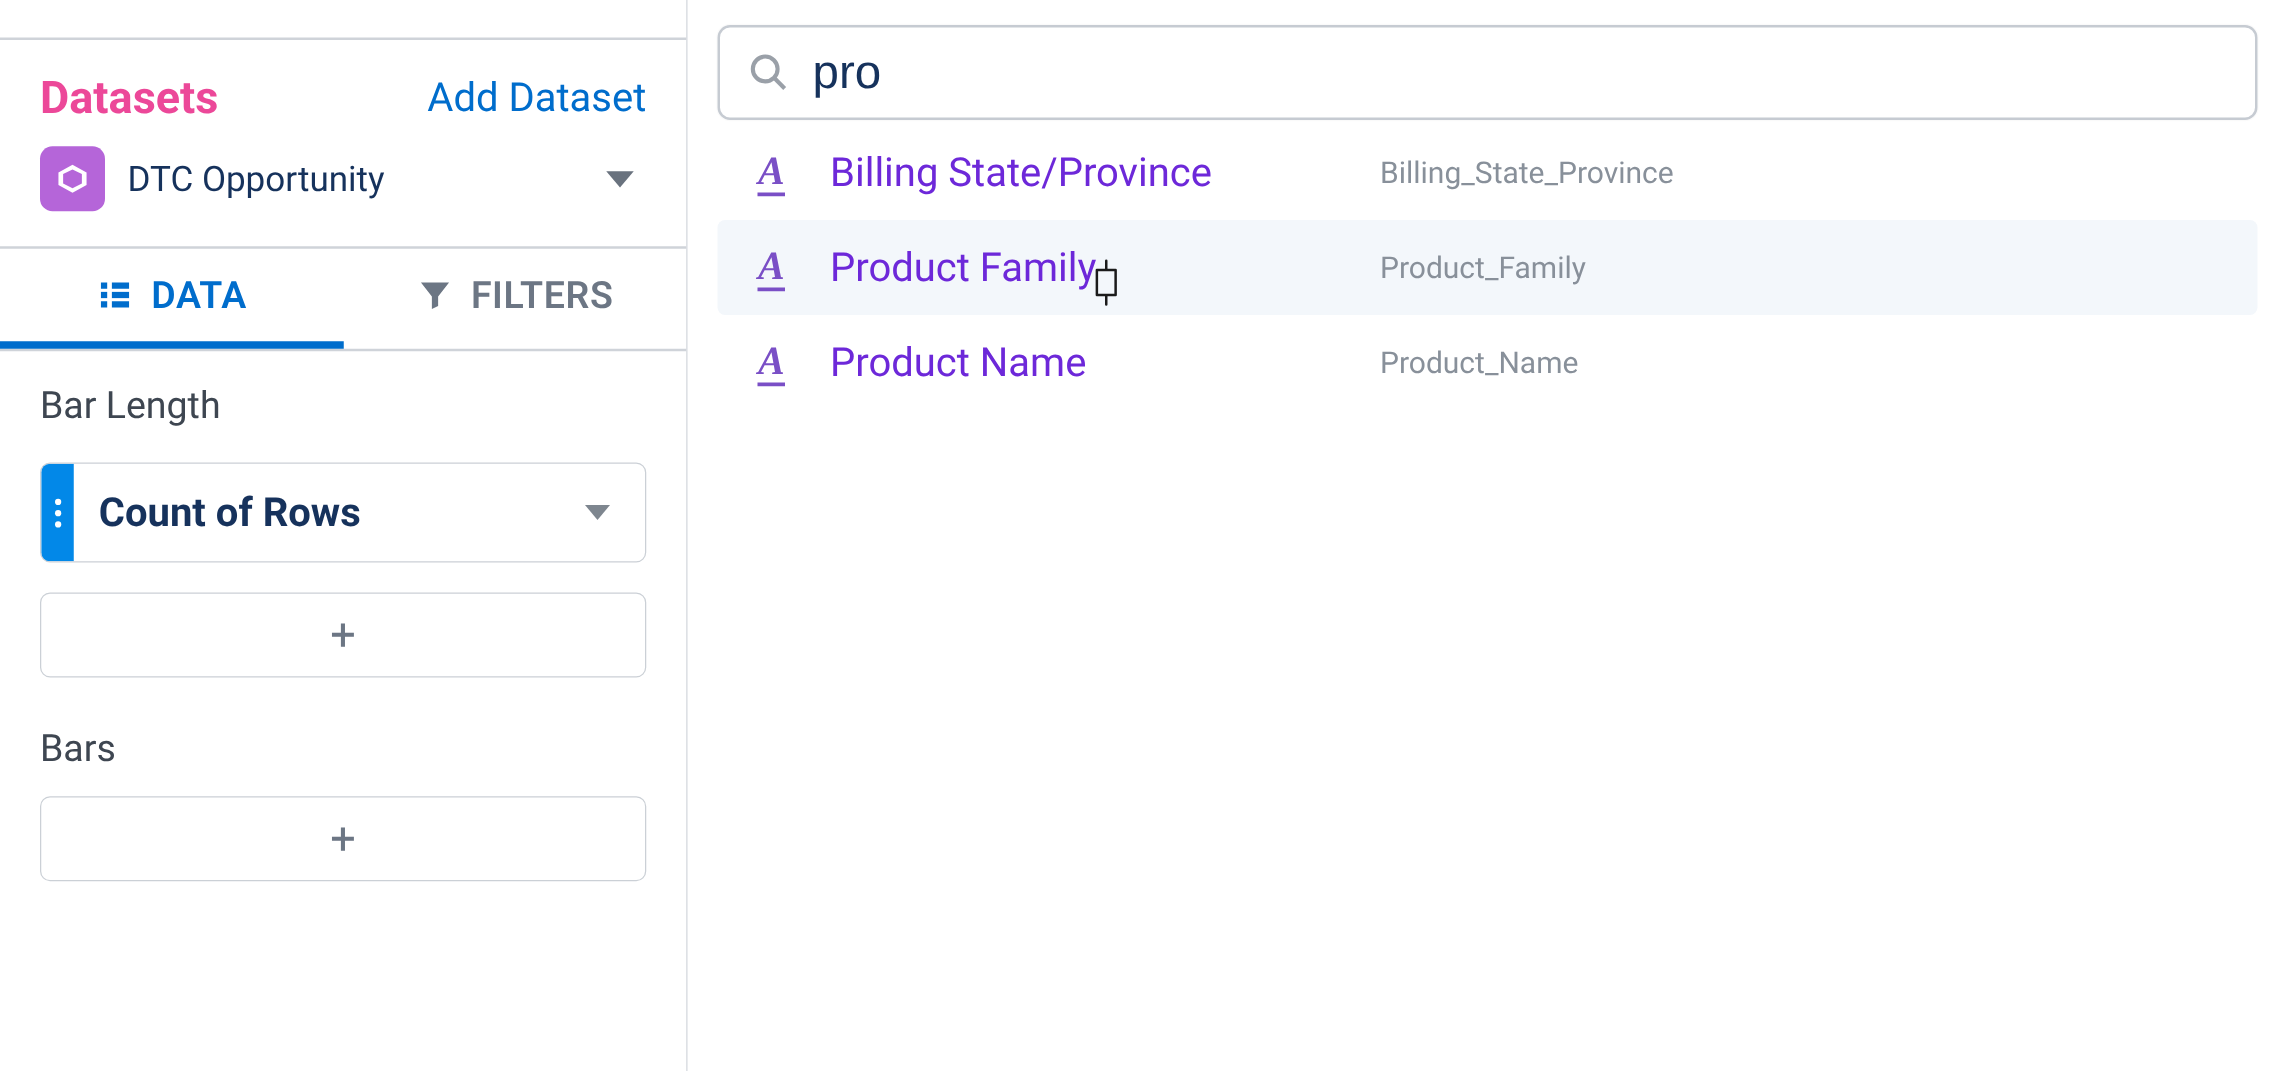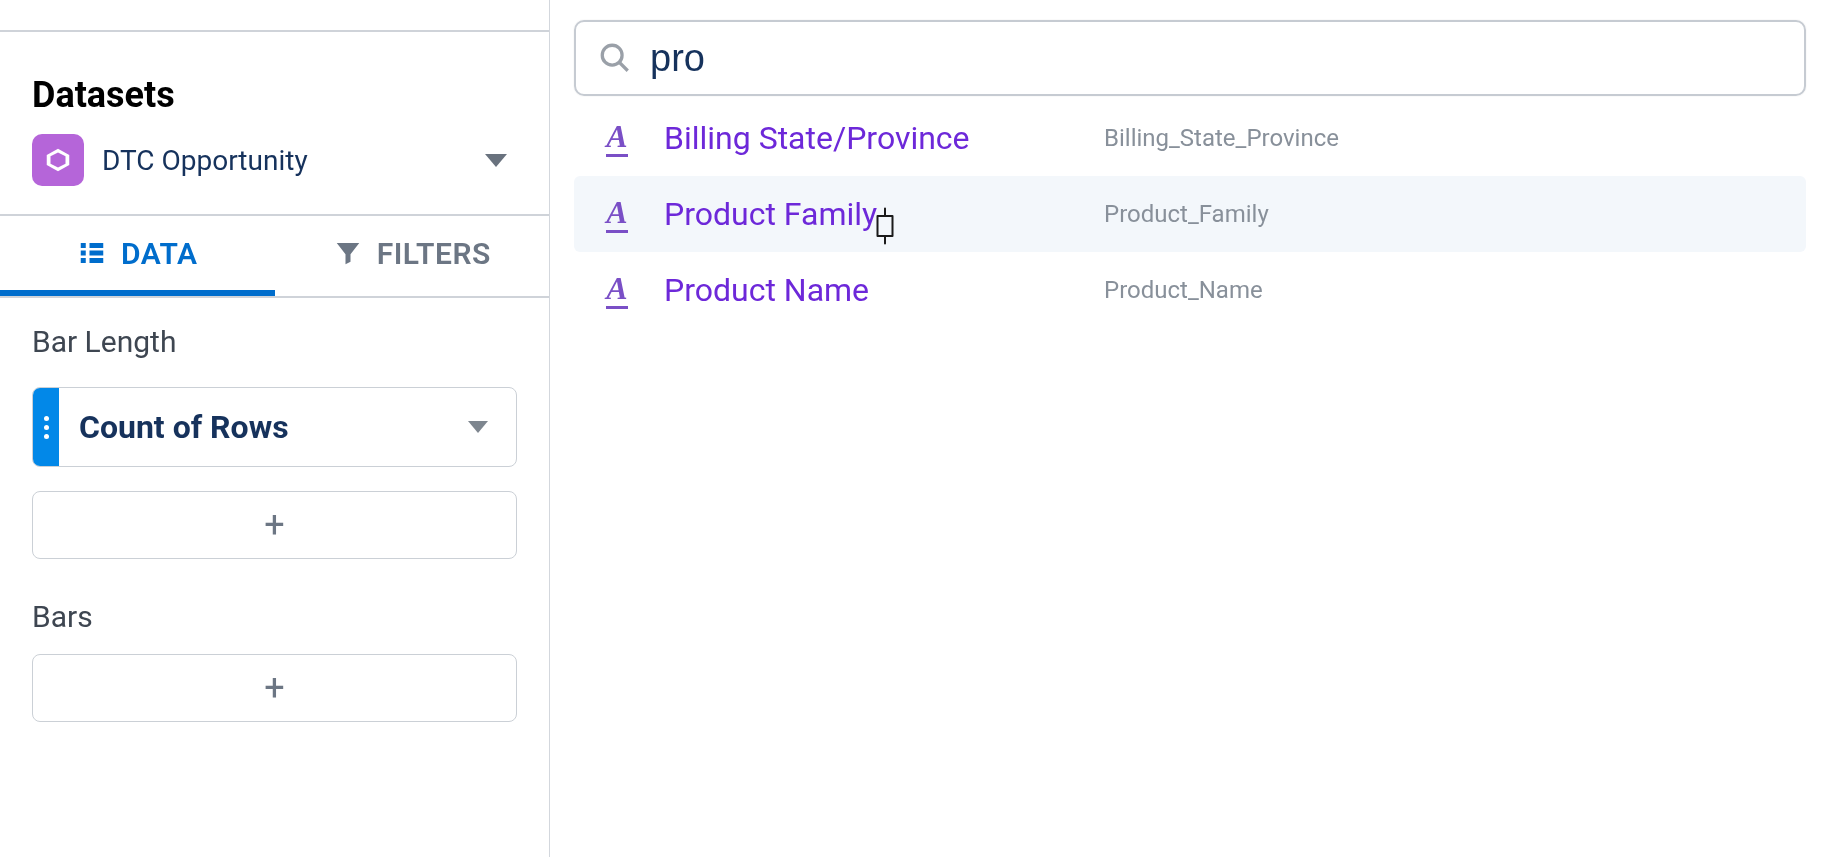--- a/index.html
+++ b/index.html
@@ -24,22 +24,21 @@
     display: flex;
     justify-content: space-between;
     align-items: center;
     padding: 25px 32px 0 32px;
     border-top: 2px solid #cfd3d9;
     margin-top: 30px;
   }
   .sidebar-title {
     font-size: 36px;
     font-weight: 700;
-    color: #000000;
-    margin-top: 17px;
+    color: #ec4899;
   }
   .add-dataset {
     font-size: 32px;
     color: #006dcc;
     cursor: pointer;
   }
   .dataset-row {
     display: flex;
     align-items: center;
     padding: 18px 32px 28px 32px;
@@ -223,20 +222,21 @@
   }
   .cursor-overlay svg { width: 30px; height: 40px; }
 </style>
 </head>
 <body>
 
 <div class="sidebar">
 
   <div class="sidebar-header">
     <div class="sidebar-title">Datasets</div>
+    <div class="add-dataset">Add Dataset</div>
   </div>
 
   <div class="dataset-row">
     <div class="dataset-icon">
       <svg viewBox="0 0 24 24">
           <polygon points="12,3 21,8 21,16 12,21 3,16 3,8" fill="#fff"></polygon>
           <polygon points="12,6 18,9 18,15 12,18 6,15 6,9" fill="#b565d9"></polygon>
         </svg>
     </div>
     <div class="dataset-name">DTC Opportunity</div>

